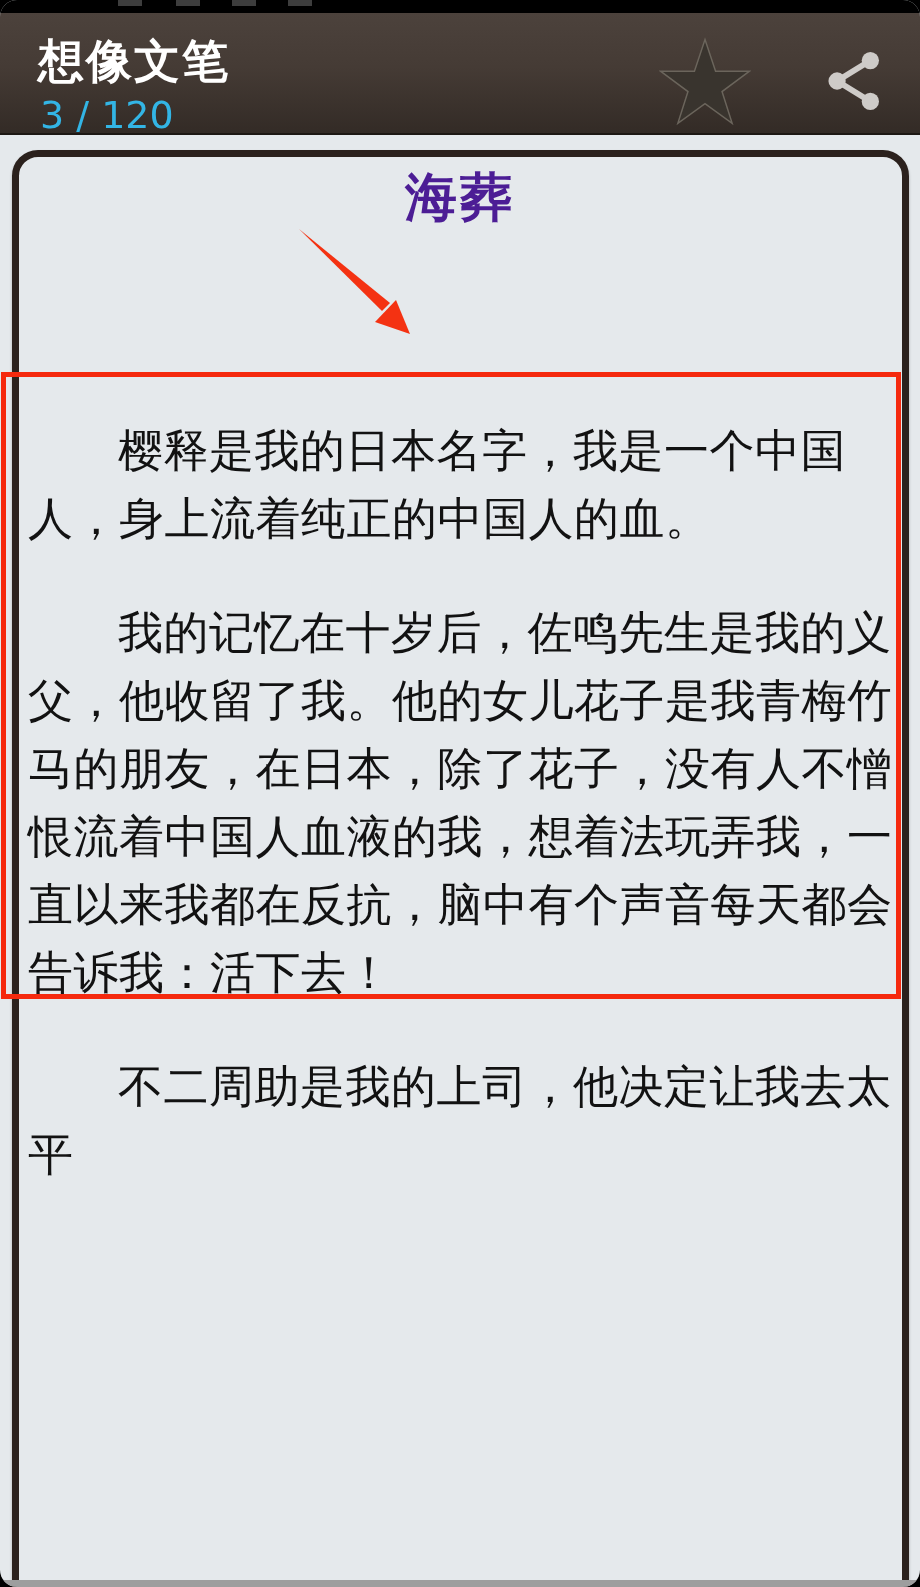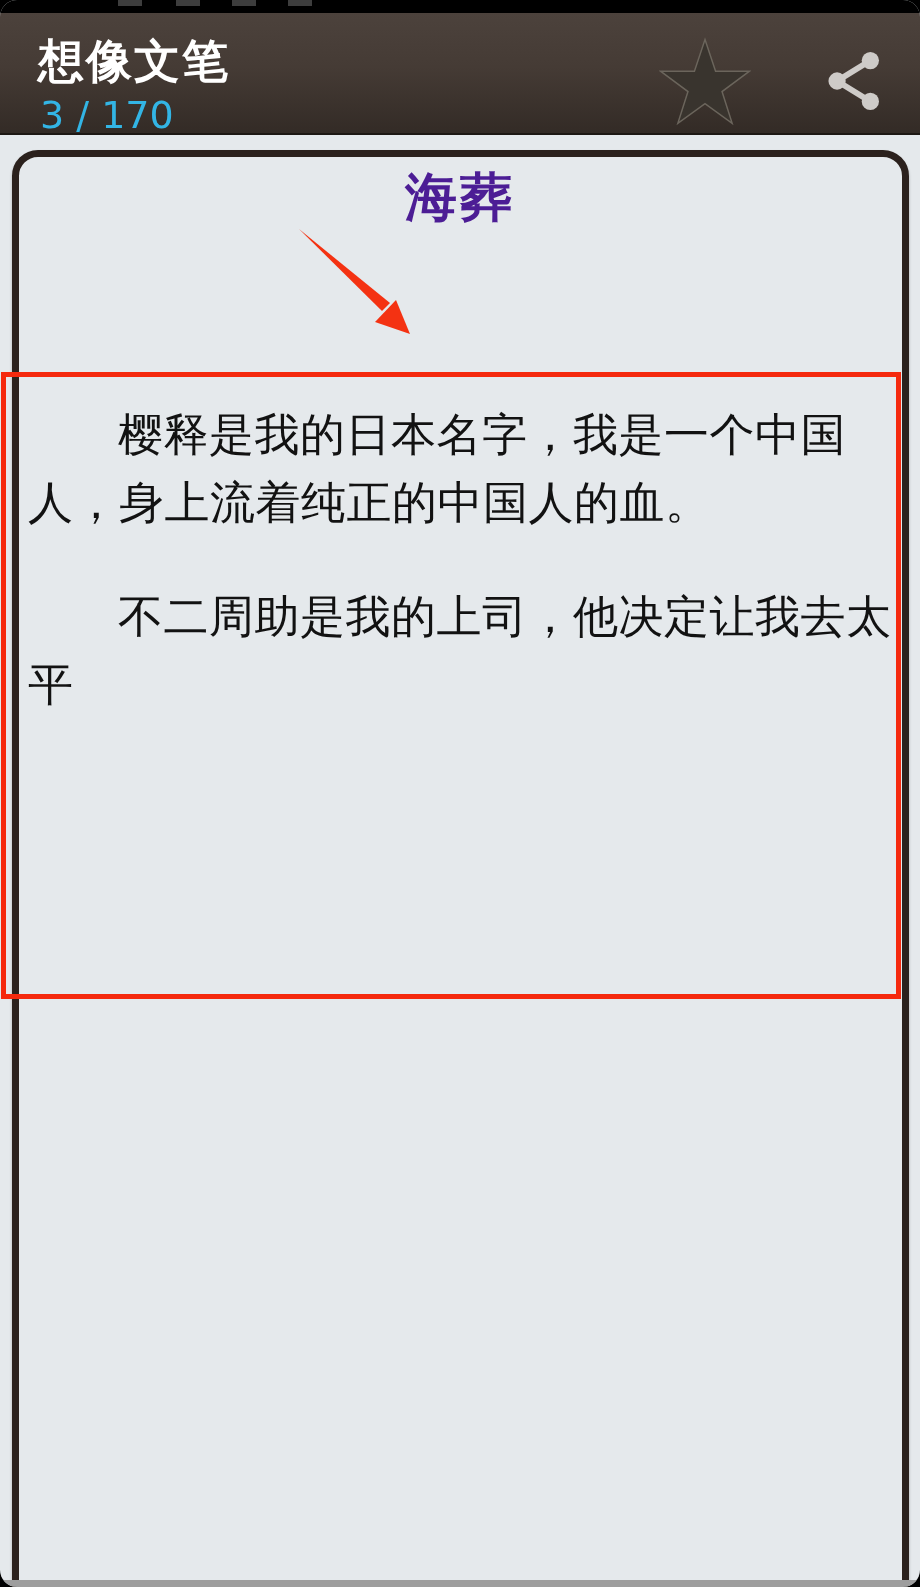--- a/index.html
+++ b/index.html
@@ -43,21 +43,21 @@
     font-size:52px;font-weight:bold;letter-spacing:3px;z-index:2;
   }
   
   .text-flow{
     position:absolute;left:28px;top:401px;width:868px;z-index:2;
     color:#121212;font-size:45px;line-height:68px;letter-spacing:0.5px;
   }
   .para{
     margin:46px 0 0 0;white-space:pre-wrap;text-indent:2em;
   }
-  .para:first-child{margin-top:0;}
+  .para:first-child{margin-top:16px;}
   
   .highlight-rect{
     position:absolute;left:1px;top:372px;width:890px;height:617px;
     border:5px solid #f5290e;z-index:3;background:transparent;
   }
   .annotation-arrow{position:absolute;left:290px;top:220px;z-index:4;}
   
   .bottom-bar{position:absolute;left:0;bottom:0;width:920px;height:7px;background:#9e9e9e;z-index:6;}
 </style>
 </head>
@@ -67,21 +67,21 @@
 
   <div class="status-strip">
     <div class="status-remnant" style="left:118px"></div>
     <div class="status-remnant" style="left:176px"></div>
     <div class="status-remnant" style="left:232px"></div>
     <div class="status-remnant" style="left:288px"></div>
   </div>
 
   <div class="action-bar">
     <div class="app-title">想像文笔</div>
-    <div class="page-indicator">3 / 170</div>
+    <div class="page-indicator">3 / 120</div>
 
     <button class="bar-btn" id="fav-btn">
       <span>
         <svg width="92" height="92" viewBox="0 0 100 100">
           <polygon points="50,5 61.5,39.5 98,39.5 68.5,61.5 79.5,96 50,74.5 20.5,96 31.5,61.5 2,39.5 38.5,39.5" fill="#39342e" stroke="#6b655c" stroke-width="1.6"></polygon>
         </svg>
       </span>
     </button>
 
     <button class="bar-btn" id="share-btn">
@@ -106,18 +106,24 @@
       <polygon points="9,9 100,83 92,91" fill="#f43212"></polygon>
       <polygon points="120,114 106,80 85,102" fill="#f43212"></polygon>
     </svg>
   </div>
 
   <div class="highlight-rect"></div>
 
   <div class="text-flow">
     <p class="para">樱释是我的日本名字，我是一个中国
 人，身上流着纯正的中国人的血。</p>
+    <p class="para">我的记忆在十岁后，佐鸣先生是我的义
+父，他收留了我。他的女儿花子是我青梅竹
+马的朋友，在日本，除了花子，没有人不憎
+恨流着中国人血液的我，想着法玩弄我，一
+直以来我都在反抗，脑中有个声音每天都会
+告诉我：活下去！</p>
     <p class="para">不二周助是我的上司，他决定让我去太平</p>
   </div>
 
   <div class="bottom-bar"></div>
 
 </div>
 
 </body></html>

